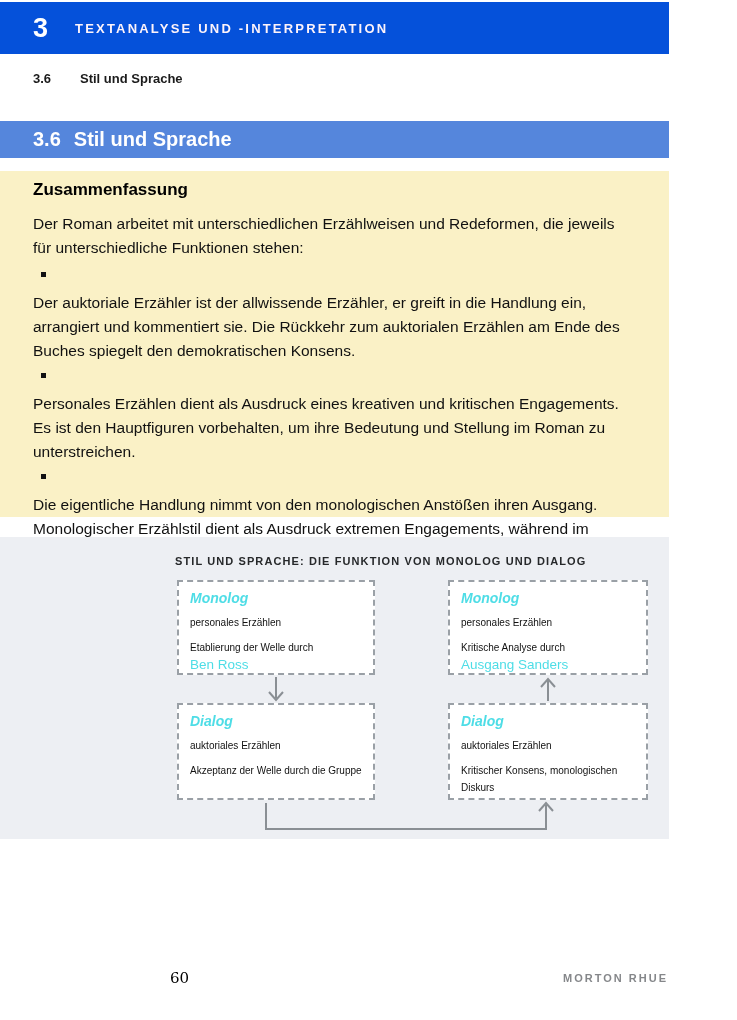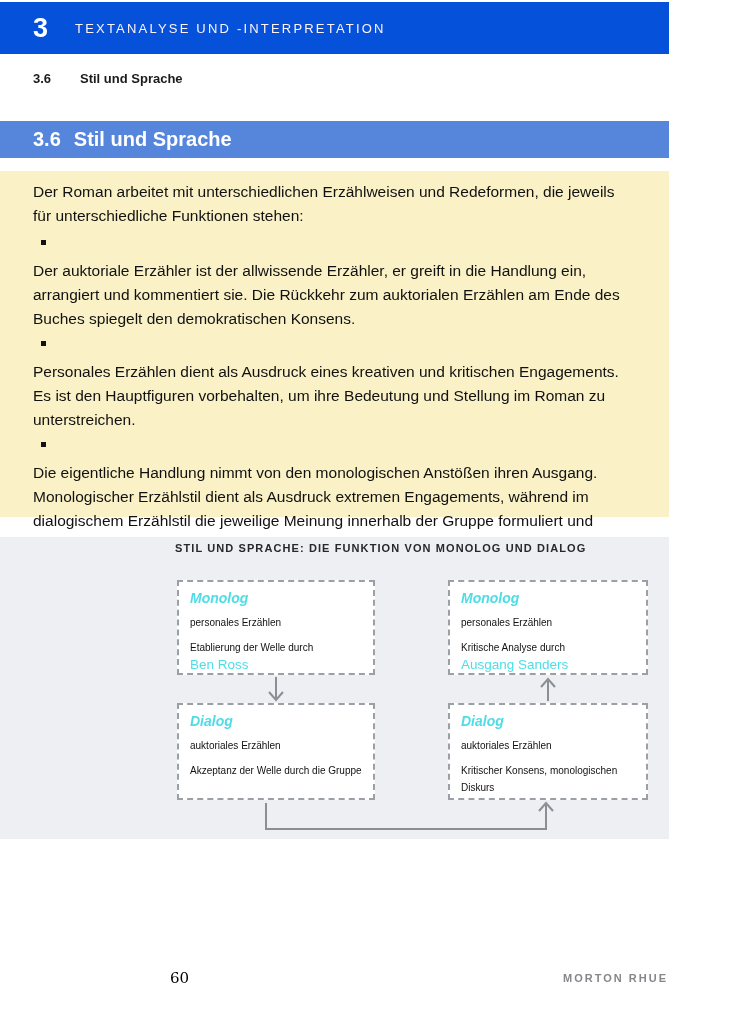--- a/index.html
+++ b/index.html
@@ -8,21 +8,21 @@
     background:#ffffff;
     font-family:"Liberation Sans", sans-serif;
     -webkit-font-smoothing:antialiased;
   }
   
   .chapter-bar{
     position:absolute;left:0;top:2px;width:669px;height:52px;
     background:#0551da;display:flex;align-items:center;
   }
   .chapter-num{margin-left:33px;font-size:27px;font-weight:bold;color:#ffffff;line-height:1;}
-  .chapter-title{margin-left:27px;font-size:13px;font-weight:normal;letter-spacing:2.2px;color:#fdf3fa;}
+  .chapter-title{margin-left:27px;font-size:13px;font-weight:bold;letter-spacing:2.2px;color:#fdf3fa;}
   
   .breadcrumb{position:absolute;left:33px;top:71px;display:flex;font-size:13px;font-weight:bold;color:#1b1b1b;}
   .breadcrumb .bc-num{width:47px;}
   
   .section-bar{
     position:absolute;left:0;top:121px;width:669px;height:37px;
     background:#5586dc;display:flex;align-items:center;color:#ffffff;
     font-size:20px;font-weight:bold;
   }
   .section-bar .sec-num{margin-left:33px;}
@@ -38,21 +38,21 @@
   .bullet{display:flex;font-size:15.5px;line-height:24px;flex-direction:column;}
   .bullet .marker{width:29px;flex:0 0 29px;box-sizing:border-box;padding-left:8px;}
   .bullet .marker .sq{display:block;width:5px;height:5px;background:#111;margin-top:10px;}
   .bullet .btext{flex:1;}
   
   .panel{
     position:absolute;left:0;top:537px;width:669px;height:302px;
     background:#edeff3;
   }
   .panel-title{
-    position:absolute;left:175px;top:5px;
+    position:absolute;left:175px;top:18px;
     font-size:11px;font-weight:bold;letter-spacing:1.1px;color:#26282a;
   }
   .dbox{
     position:absolute;background:#ffffff;border:2px dashed #9aa0a6;
     box-sizing:border-box;padding:8px 11px;color:#111;
   }
   .dbox .dlabel{font-size:14px;font-weight:bold;color:#4edde6;margin-bottom:8px;font-style:italic;}
   .dbox .dline{font-size:10px;line-height:17px;}
   .dbox .dline1{margin-bottom:8px;}
   .dbox .daccent{font-size:13.5px;line-height:17px;color:#4edde6;}
@@ -83,20 +83,21 @@
   <span class="bc-num">3.6</span>
   <span class="bc-label">Stil und Sprache</span>
 </div>
 
 <div class="section-bar">
   <span class="sec-num">3.6</span>
   <span class="sec-title">Stil und Sprache</span>
 </div>
 
 <div class="summary">
+  <h2>Zusammenfassung</h2>
   <p class="intro">Der Roman arbeitet mit unterschiedlichen Erzählweisen und Redeformen, die jeweils für unterschiedliche Funktionen stehen:</p>
   <div class="bullet">
     <span class="marker">
         <span class="sq"></span>
       </span>
     <span class="btext">Der auktoriale Erzähler ist der allwissende Erzähler, er greift in die Handlung ein, arrangiert und kommentiert sie. Die Rückkehr zum auktorialen Erzählen am Ende des Buches spiegelt den demokratischen Konsens.</span>
   </div>
   <div class="bullet">
     <span class="marker">
         <span class="sq"></span>

